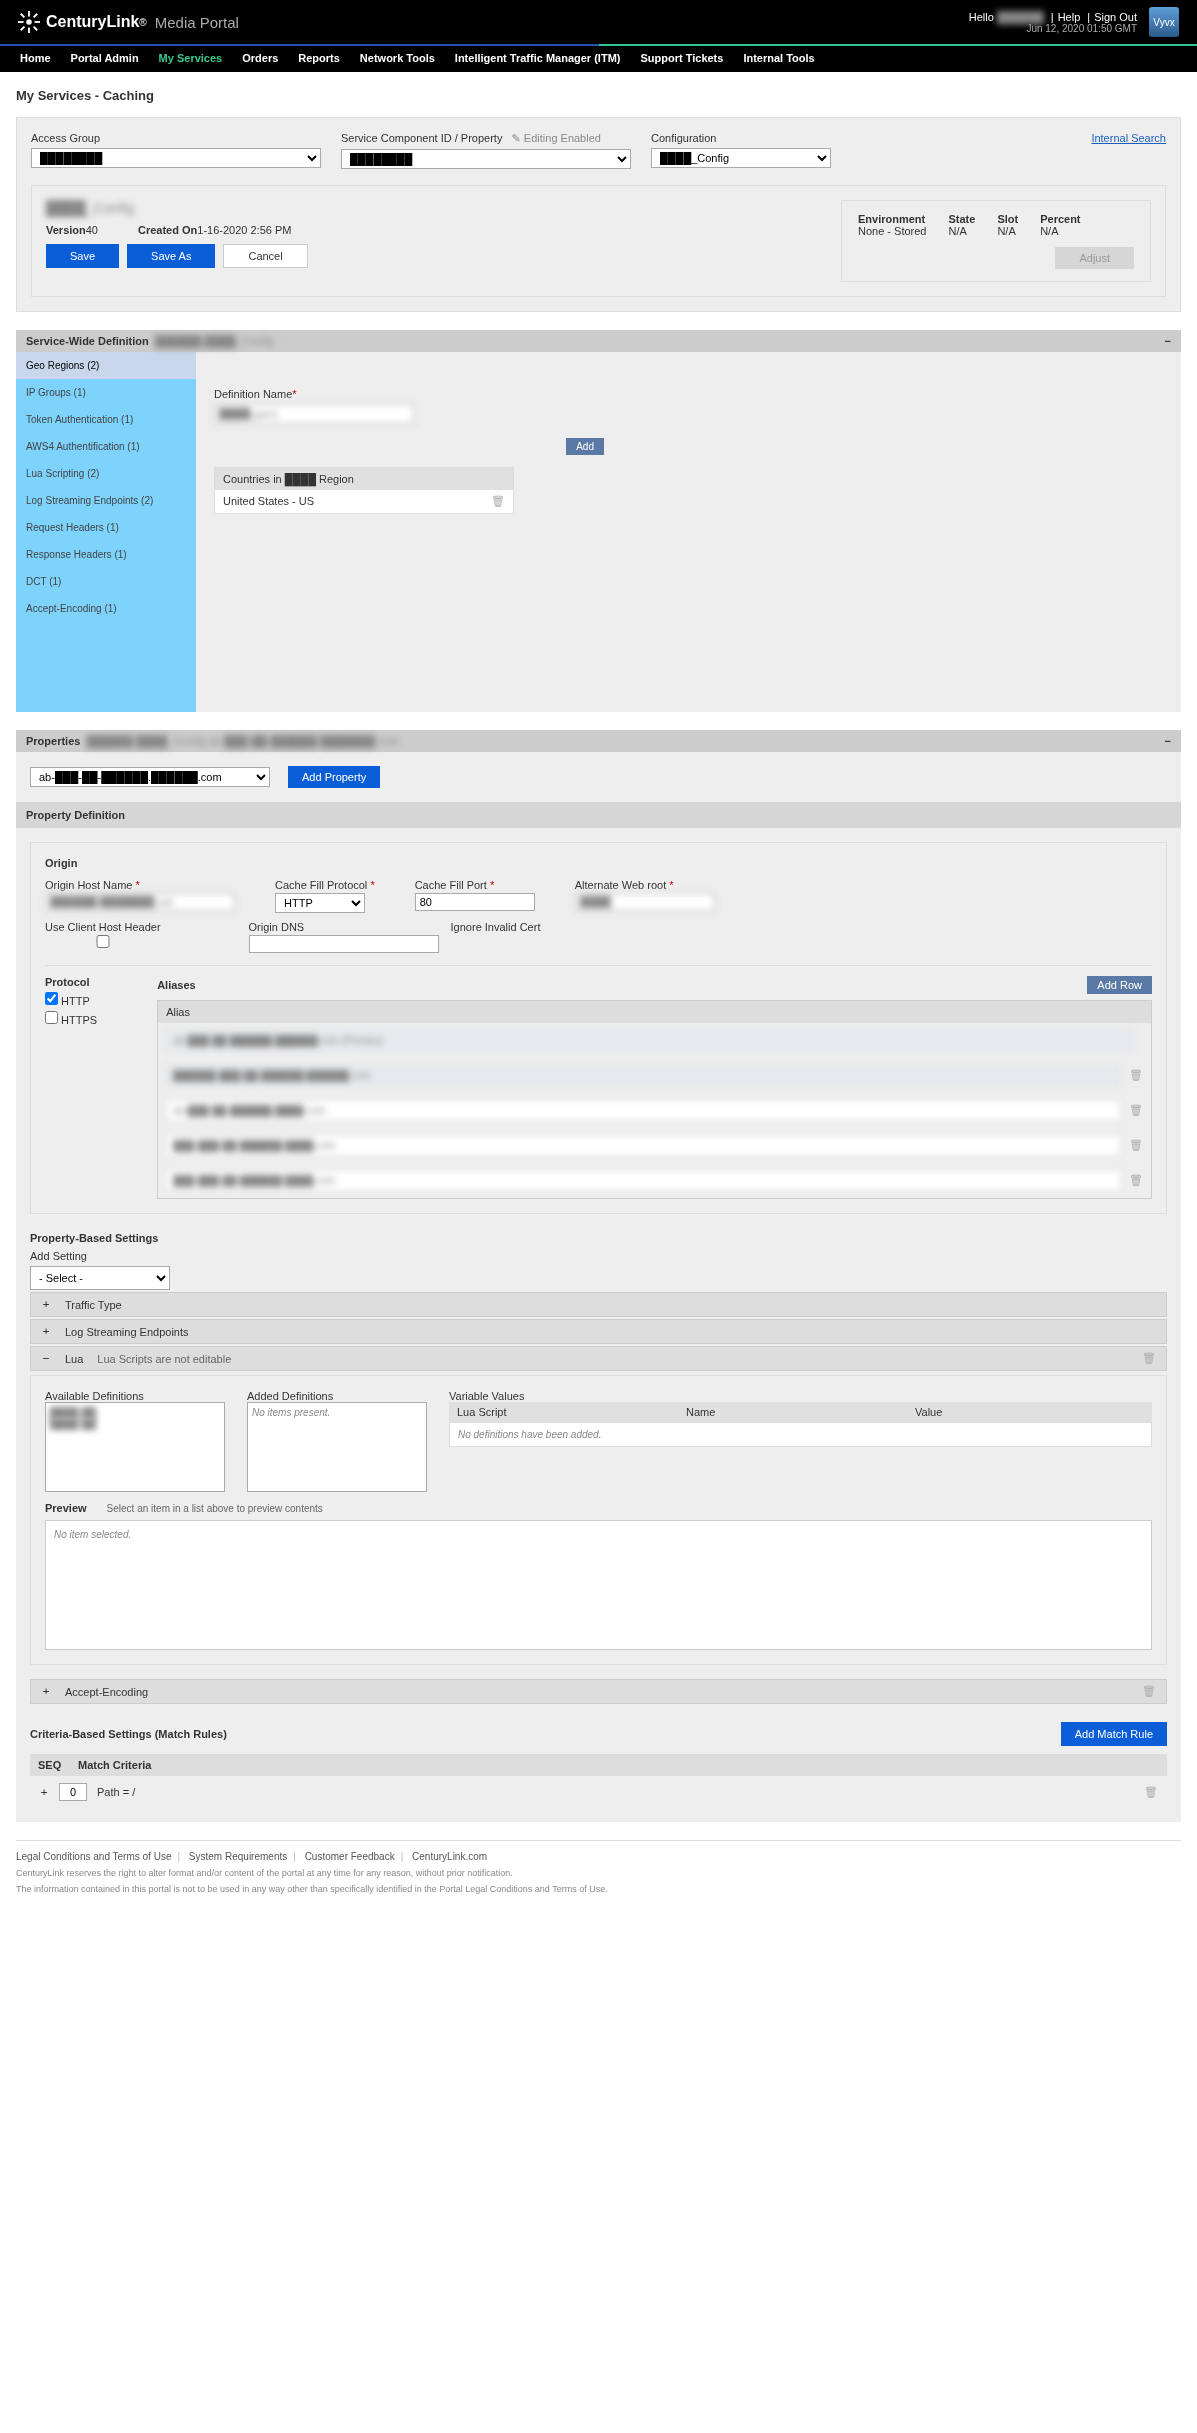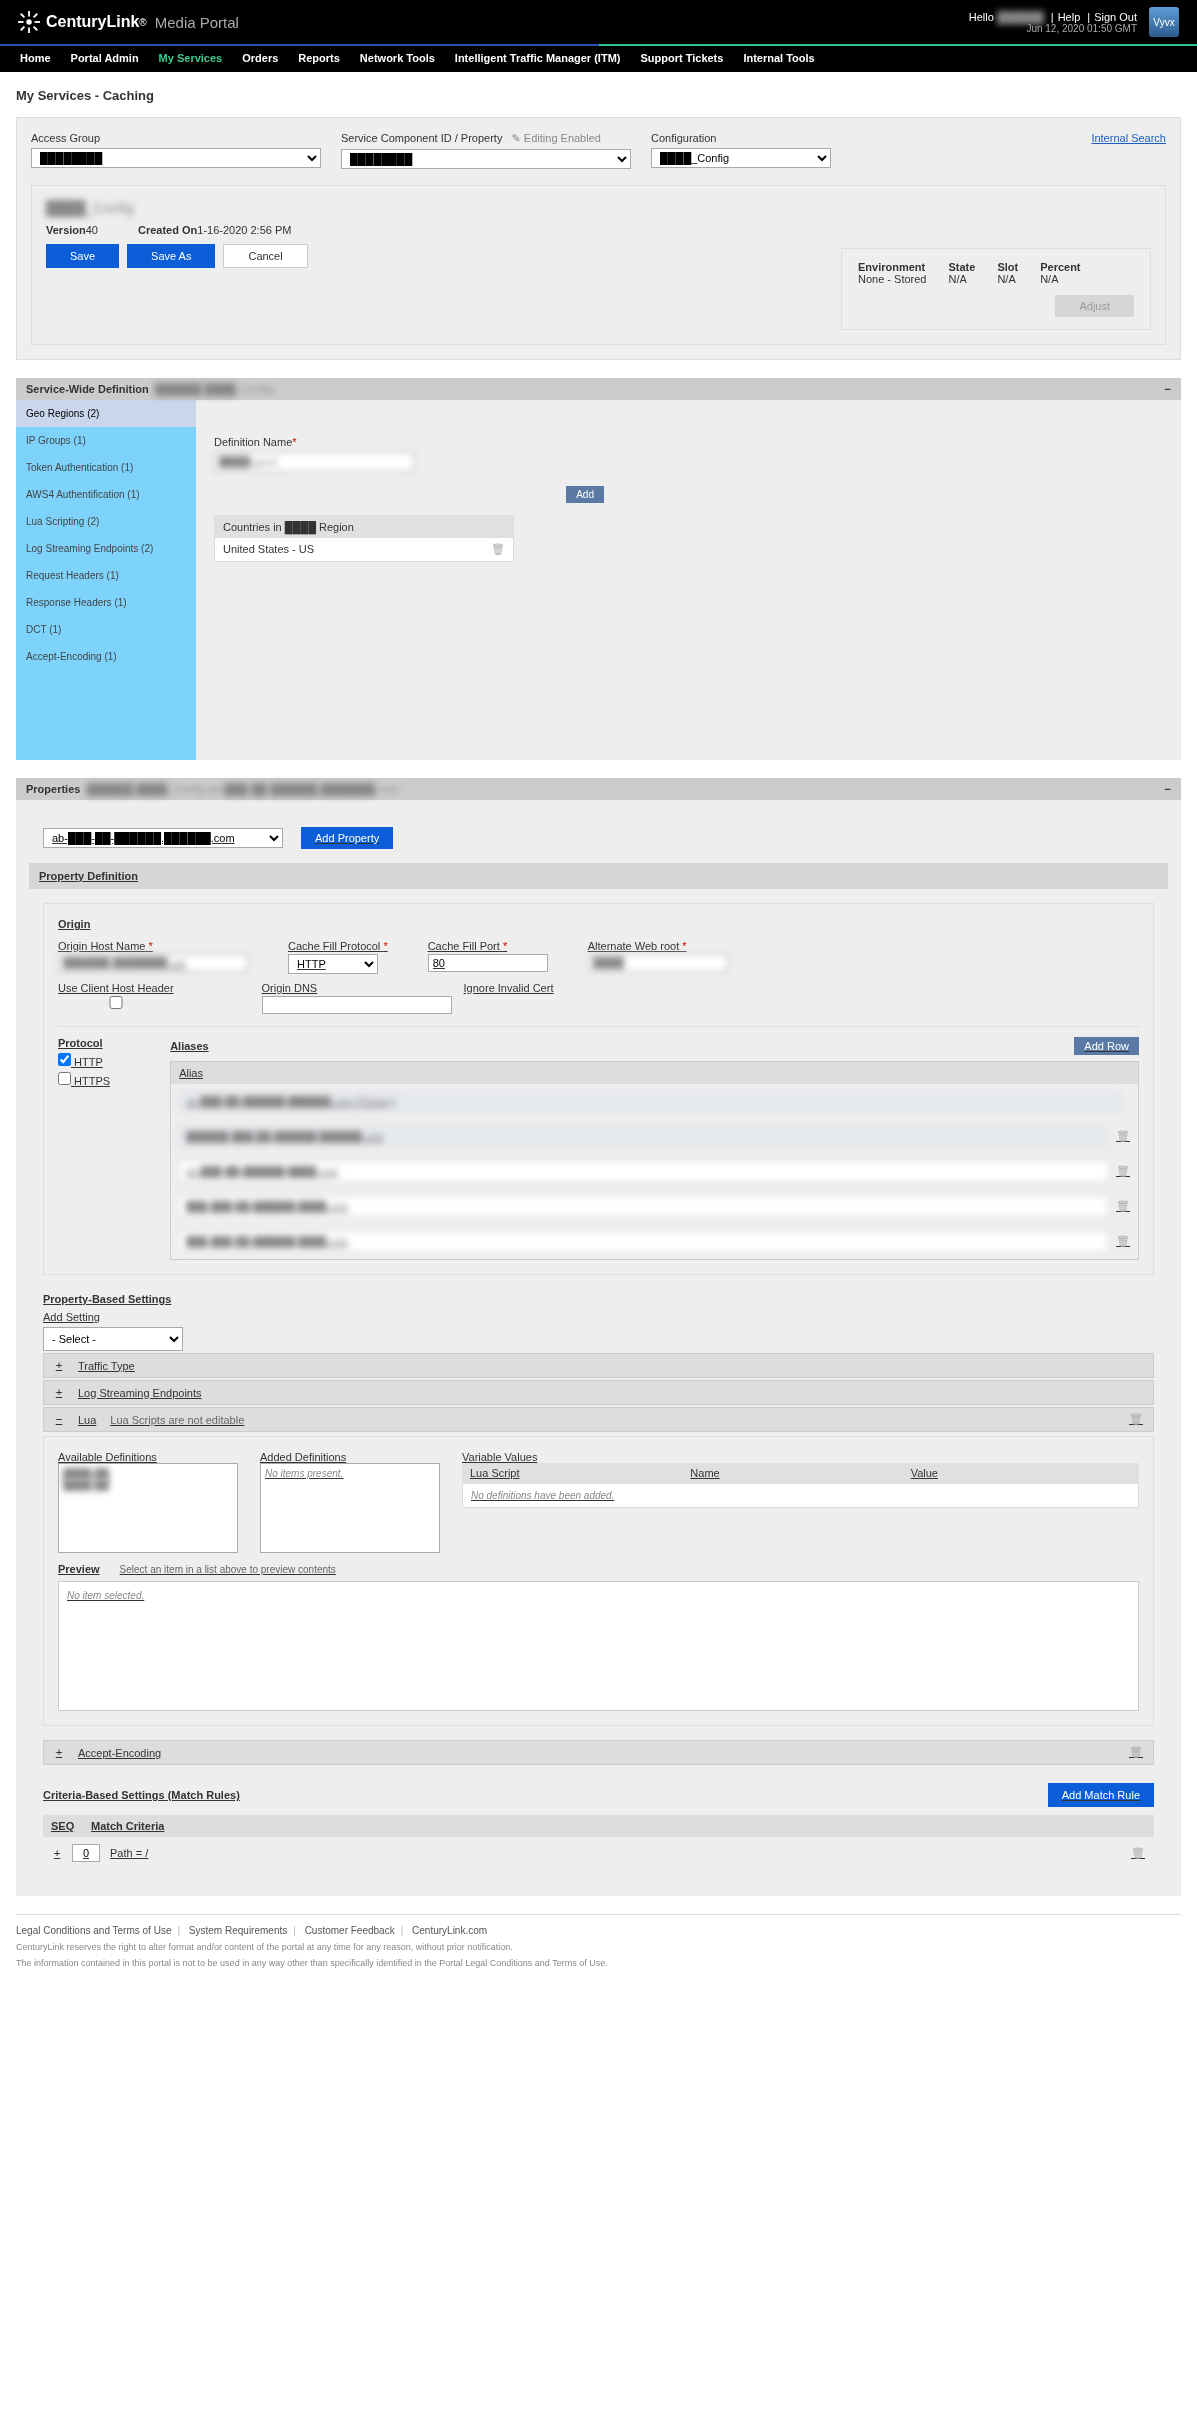--- a/index.html
+++ b/index.html
@@ -36,21 +36,21 @@
 .inner-panel { background: #eee; border: 1px solid #ddd; padding: 14px; margin-top: 16px; }
 .cfg-title { font-size: 14px; }
 .cfg-meta { display: flex; gap: 40px; margin-top: 8px; font-size: 11px; }
 .btn-row { display: flex; gap: 8px; margin-top: 8px; }
 .btn { padding: 5px 24px; font-size: 11px; border: none; cursor: pointer; }
 .btn-blue { background: #0b5ed7; color: #fff; }
 .btn-white { background: #fff; border: 1px solid #ccc; color: #333; }
 .btn-gray { background: #d6d6d6; color: #999; }
 .btn-steel { background: #5a7aa5; color: #fff; padding: 3px 10px; font-size: 11px; border: none; cursor: pointer; }
 
-.env-box { float: right; border: 1px solid #ddd; padding: 12px 16px; background: #eee; width: 310px; font-size: 11px; margin-top: 48px; }
+.env-box { float: right; border: 1px solid #ddd; padding: 12px 16px; background: #eee; width: 310px; font-size: 11px; }
 .env-row { display: flex; gap: 22px; }
 .env-cell b { display: block; font-weight: bold; }
 .adjust-row { text-align: right; margin-top: 10px; }
 
 .section-header { background: #ccc; padding: 5px 10px; font-size: 11px; display: flex; align-items: center; }
 .section-header .sh-title { font-weight: bold; margin-right: 6px; }
 .collapse-icon { margin-left: auto; font-weight: bold; cursor: pointer; }
 
 .svc-body { background: #eee; display: flex; min-height: 360px; }
 .side-tabs { width: 180px; background: #7dd3fc; }
@@ -59,21 +59,21 @@
 .svc-main { flex: 1; padding: 18px; position: relative; }
 .svc-sel { width: 190px; height: 18px; }
 .req { color: #c00; }
 .def-input { width: 200px; height: 20px; }
 .add-small { background: #5a7aa5; color: #fff; padding: 3px 10px; font-size: 10px; border: none; cursor: pointer; }
 .countries { border: 1px solid #ddd; width: 300px; margin-top: 12px; }
 .countries-hd { background: #e0e0e0; padding: 5px 8px; font-size: 11px; }
 .countries-row { background: #fff; padding: 5px 8px; font-size: 11px; display: flex; }
 .trash { color: #aaa; cursor: pointer; }
 
-.prop-body { background: #eee; padding: 27px; text-decoration: underline; }
+.prop-body { background: #eee; padding: 14px; }
 .prop-sel { width: 240px; height: 20px; }
 .prop-def-hd { background: #d6d6d6; padding: 7px 10px; font-weight: bold; font-size: 11px; margin-top: 14px; margin-left: -14px; margin-right: -14px; }
 .origin-box { background: #eee; border: 1px solid #ddd; padding: 14px; margin-top: 14px; }
 .origin-row { display: flex; gap: 40px; margin-bottom: 8px; }
 .ofld { display: flex; flex-direction: column; font-size: 11px; }
 .ofld input, .ofld select { margin-top: 2px; }
 .w190 { width: 190px; } .w90 { width: 90px; } .w120 { width: 120px; } .w140 { width: 140px; }
 .proto-ali { display: flex; gap: 60px; margin-top: 12px; border-top: 1px solid #ddd; padding-top: 10px; }
 .proto { font-size: 11px; }
 .proto label { display: block; margin-top: 4px; }

